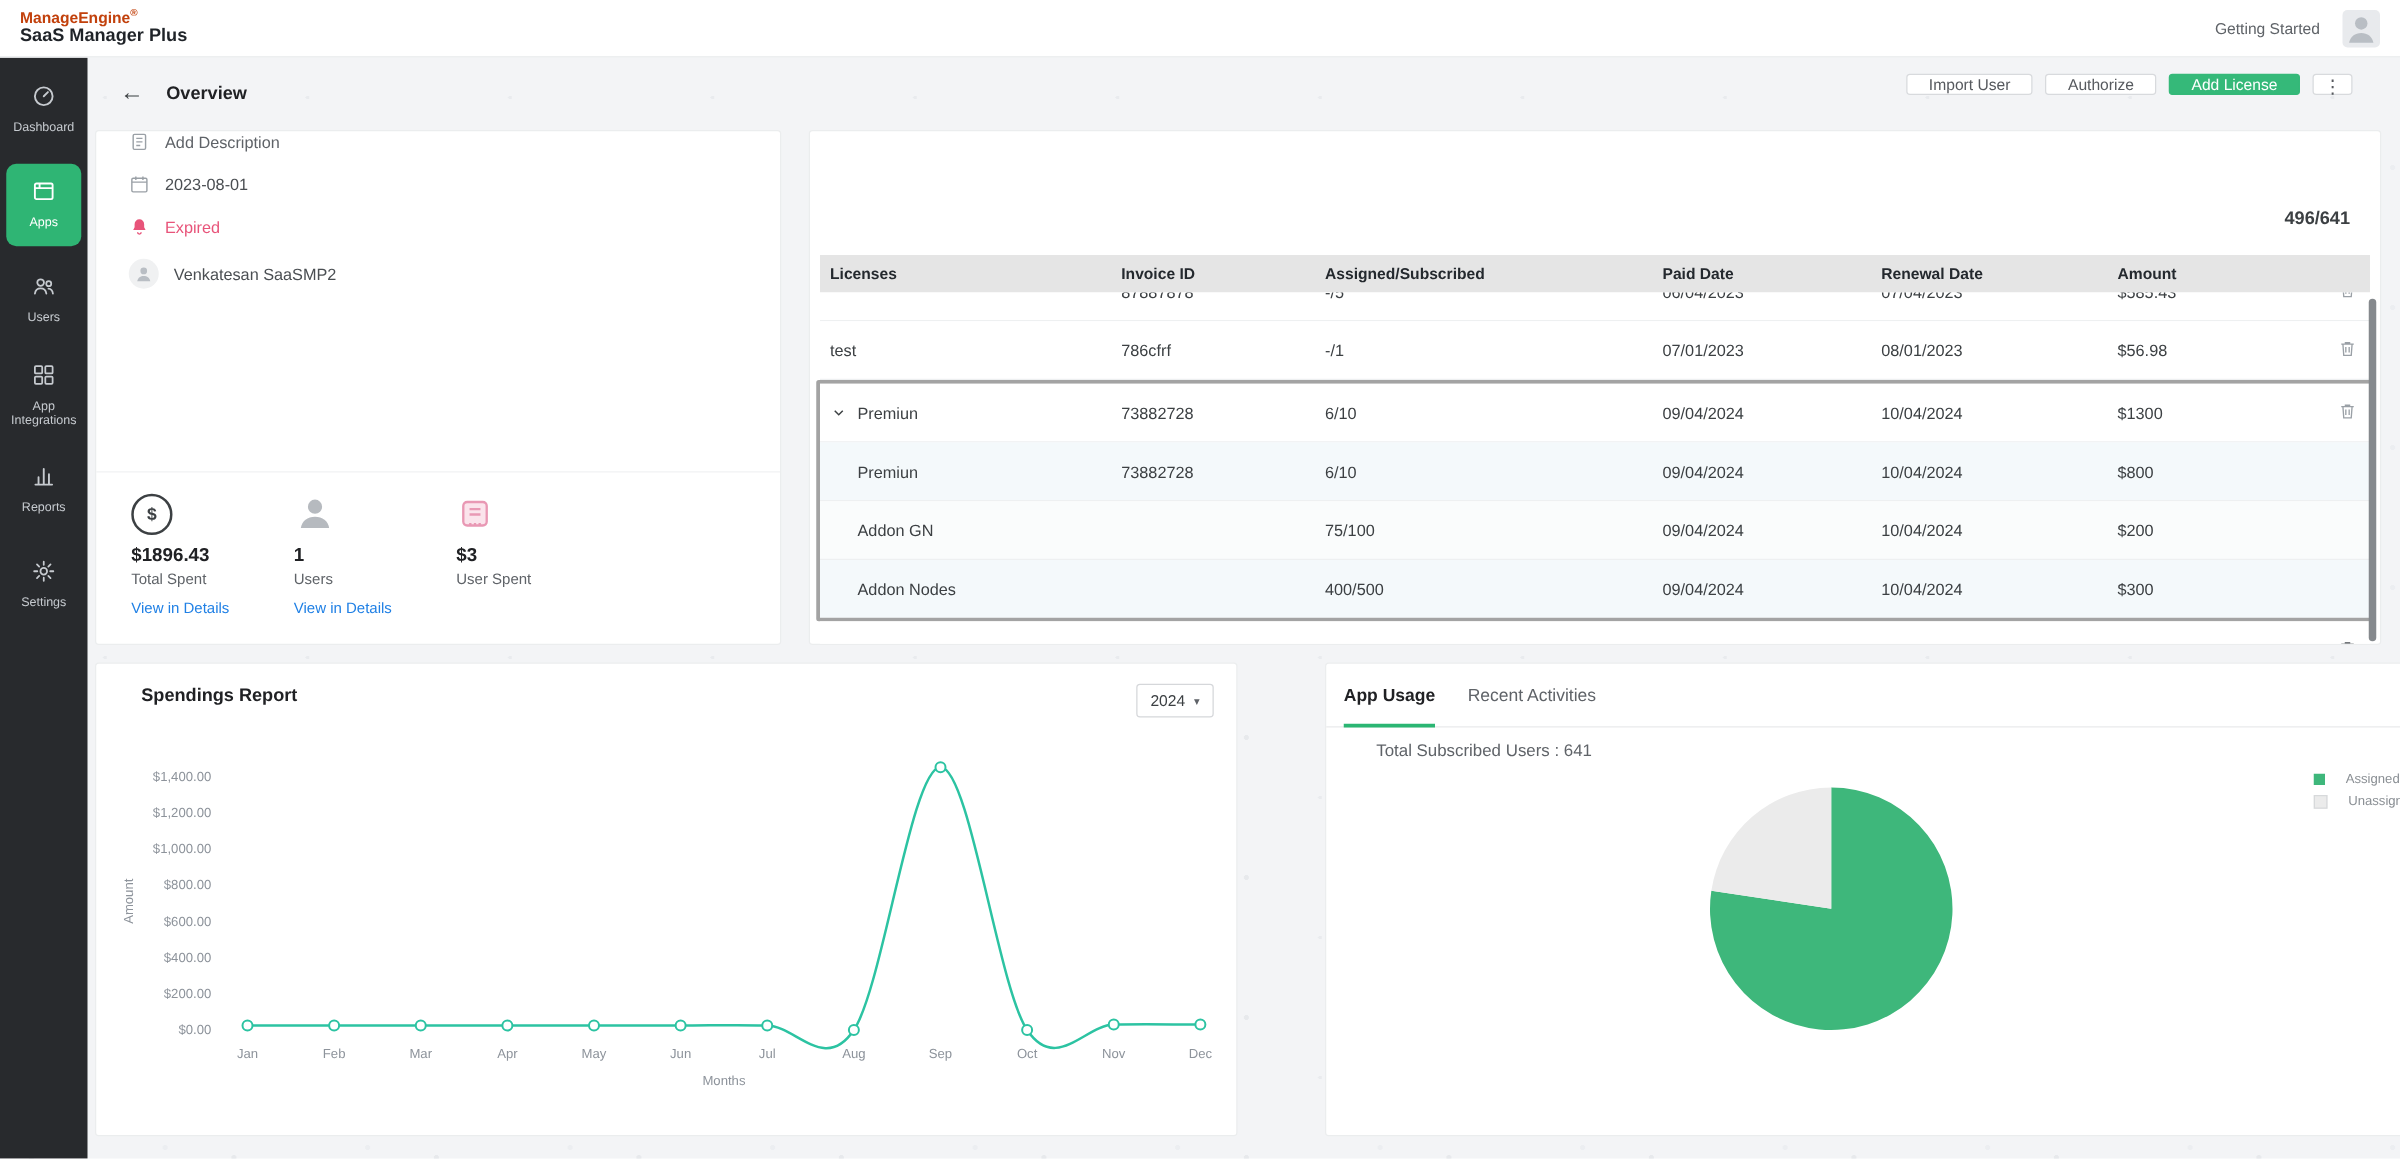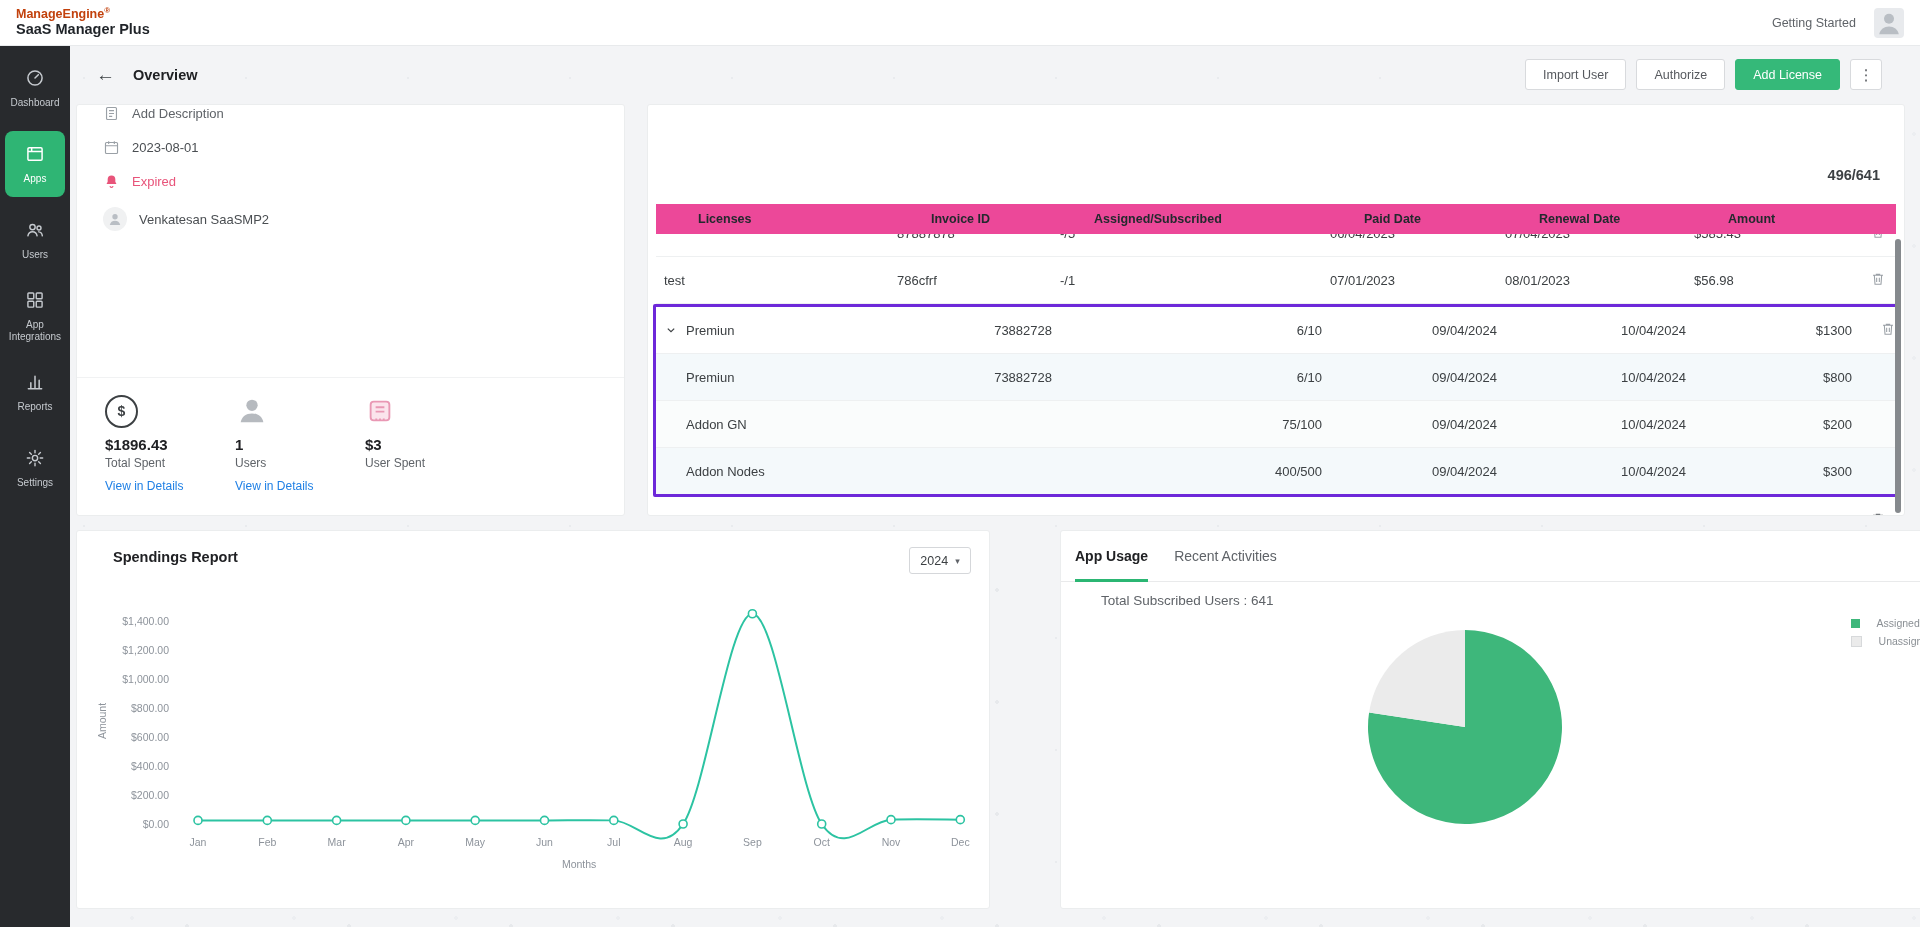--- a/index.html
+++ b/index.html
@@ -26,21 +26,21 @@
   .side-item{width:70px;height:76px;display:flex;align-items:center;justify-content:center;cursor:pointer;}
   .side-item .inner{width:60px;height:66px;border-radius:8px;display:flex;flex-direction:column;align-items:center;justify-content:center;gap:5px;color:#c6cacf;text-align:center;}
   .side-item.active .inner{background:#2fb574;color:#fff;}
   .side-item .lbl{font-size:10px;line-height:1.15;max-width:62px;}
   .side-item svg{width:20px;height:20px;}
   
   .toolbar{position:absolute;left:70px;top:46px;right:0;height:58px;display:flex;align-items:center;z-index:10;}
   .back{font-size:19px;color:#3c4043;margin-left:26px;cursor:pointer;}
   .pg-title{font-size:14.5px;font-weight:bold;color:#202124;margin-left:18px;}
   .toolbar-actions{position:absolute;right:38px;top:13px;display:flex;gap:10px;}
-  .btn{height:31px;padding:0 17px;border:1px solid #d8dadd;background:#fff;border-radius:3px;font-size:12.5px;color:#56595e;font-family:inherit;cursor:pointer;}
+  .btn{height:17px;padding:0 17px;border:1px solid #d8dadd;background:#fff;border-radius:3px;font-size:12.5px;color:#56595e;font-family:inherit;cursor:pointer;}
   .btn.primary{background:#35b979;border-color:#35b979;color:#fff;}
   .btn.iconbtn{width:32px;padding:0;font-size:15px;color:#56595e;}
   
   .card{position:absolute;background:#fff;border:1px solid #ebedee;border-radius:3px;box-sizing:border-box;}
   .app-card{left:76px;top:104px;width:549px;height:412px;}
   .subs-card{left:647px;top:104px;width:1258px;height:412px;overflow:hidden;}
   .spend-card{left:76px;top:530px;width:914px;height:379px;}
   .usage-card{left:1060px;top:530px;width:901px;height:379px;}
   
   .app-head{display:flex;align-items:center;gap:14px;margin:20px 0 20px 24px;}
@@ -64,35 +64,35 @@
   .stat-link:empty{display:none;}
   
   .tabs{height:50px;border-bottom:1px solid #e9eaeb;display:flex;align-items:stretch;padding-left:8px;}
   .tab{position:relative;display:flex;align-items:center;margin:0 20px 0 6px;font-size:14px;color:#5f6368;cursor:pointer;white-space:nowrap;}
   .tab.active{color:#202124;font-weight:bold;}
   .tab.active::after{content:"";position:absolute;left:0;right:0;bottom:-1px;height:3px;background:#2bb673;}
   
   .count{position:absolute;right:24px;top:62px;font-size:14.5px;font-weight:bold;color:#3c4043;}
   .table{position:absolute;left:8px;right:8px;top:99px;}
   .tgrid{display:grid;grid-template-columns:233px 163px 270px 175px 189px 1fr 44px;align-items:center;}
-  .thead{background:#ec4899;height:30px;padding-left:34px;}
+  .thead{background:#e5e5e5;height:30px;}
   .hcell{font-size:12.5px;font-weight:bold;color:#24292e;padding-left:8px;white-space:nowrap;}
   .trow{height:46px;background:#fff;border-bottom:1px solid #eef0f1;}
   .cell{font-size:13px;color:#3c4043;padding-left:8px;white-space:nowrap;overflow:hidden;}
   .lic{display:flex;align-items:center;gap:8px;}
   .chev{width:14px;height:14px;display:inline-flex;cursor:pointer;flex:none;}
   .chev svg{width:14px;height:14px;}
   .sub .lic{padding-left:30px;}
   .trash{width:16px;height:16px;display:inline-flex;cursor:pointer;margin-left:10px;}
   .trash svg{width:16px;height:16px;}
   .clip-top{height:22px;overflow:hidden;border-bottom:1px solid #eef0f1;}
   .clip-top .trow{margin-top:-24px;border-bottom:none;}
   .clip-bottom{height:25px;overflow:hidden;}
   .clip-bottom .trow{border-bottom:none;}
-  .hl{margin:0 -3px;border:3px solid #6d28d9;border-radius:2px;text-align:right;}
+  .hl{margin:0 -3px;border:3px solid #a3a3a3;border-radius:2px;}
   .hl .trow:last-child{border-bottom:none;}
   .row-tint{background:#f4f9fb;}
   .row-tint2{background:#fafcfc;}
   .vscroll-thumb{position:absolute;right:3px;top:134px;width:6px;height:274px;border-radius:3px;background:#85898d;cursor:pointer;}
   
   .card-title{position:absolute;left:36px;top:18px;font-size:14.5px;font-weight:bold;color:#202124;}
   .year-dd{position:absolute;right:18px;top:16px;height:27px;min-width:62px;border:1px solid #d5d7da;border-radius:3px;background:#fff;display:flex;align-items:center;justify-content:center;gap:7px;font-size:12.5px;color:#3c4043;cursor:pointer;padding:0 10px;box-sizing:border-box;}
   .year-dd .caret{font-size:9px;color:#5f6368;}
   .chart-svg{position:absolute;left:0;top:0;}
   .chart-svg text{font-family:"Liberation Sans",sans-serif;}

